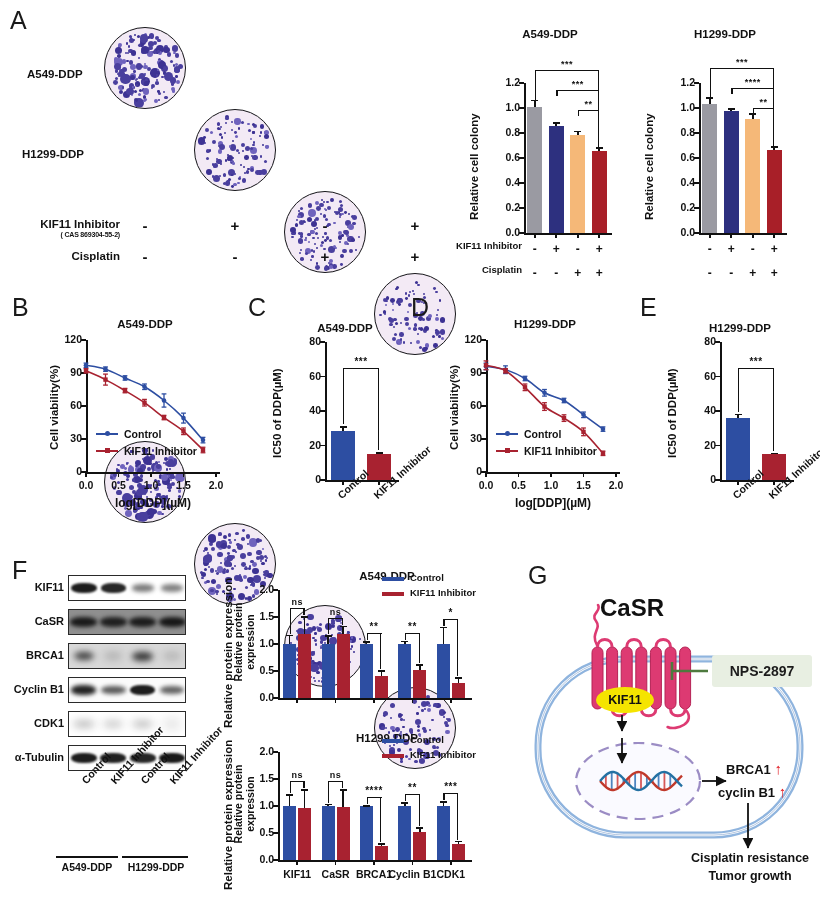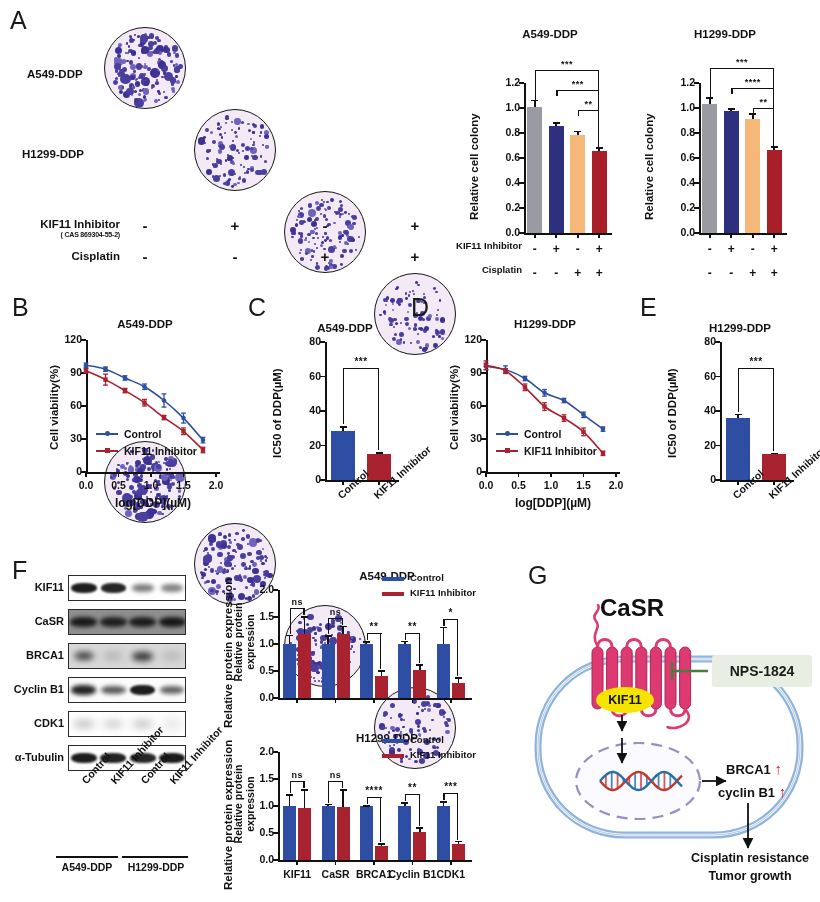--- a/index.html
+++ b/index.html
@@ -1704,21 +1704,21 @@
           <marker id="ah" markerWidth="7" markerHeight="7" refX="5.6" refY="3" orient="auto">
             <path d="M0,0 L6,3 L0,6 z" fill="#111"></path>
           </marker>
         </defs>
         <line x1="102" y1="140" x2="102" y2="156" stroke="#111" stroke-width="1.8" marker-end="url(#ah)"></line>
         <line x1="102" y1="163" x2="102" y2="188" stroke="#111" stroke-width="1.8" marker-end="url(#ah)"></line>
         <line x1="182" y1="206" x2="206" y2="206" stroke="#111" stroke-width="1.8" marker-end="url(#ah)"></line>
         <line x1="228" y1="228" x2="228" y2="273" stroke="#111" stroke-width="1.8" marker-end="url(#ah)"></line>
       </svg>
       <div class="casr-text" style="left:80px;top:19px;">CaSR</div>
-      <div class="nps-box" style="left:192px;top:80px;width:100px;height:32px;">NPS-1824</div>
+      <div class="nps-box" style="left:192px;top:80px;width:100px;height:32px;">NPS-2897</div>
       <div class="kif11-pill" style="left:76px;top:112px;width:58px;height:26px;">KIF11</div>
       <div class="g-text" style="left:206px;top:185px;">BRCA1 <span class="uparrow" style="font-size:15px;">↑</span></div>
       <div class="g-text" style="left:198px;top:208px;">cyclin B1 <span class="uparrow" style="font-size:15px;">↑</span></div>
       <div class="g-text2" style="left:150px;top:276px;width:160px;text-align:center;">Cisplatin resistance</div>
       <div class="g-text2" style="left:150px;top:294px;width:160px;text-align:center;">Tumor growth</div>
     </div>
 
 </div>
 
 </body></html>

